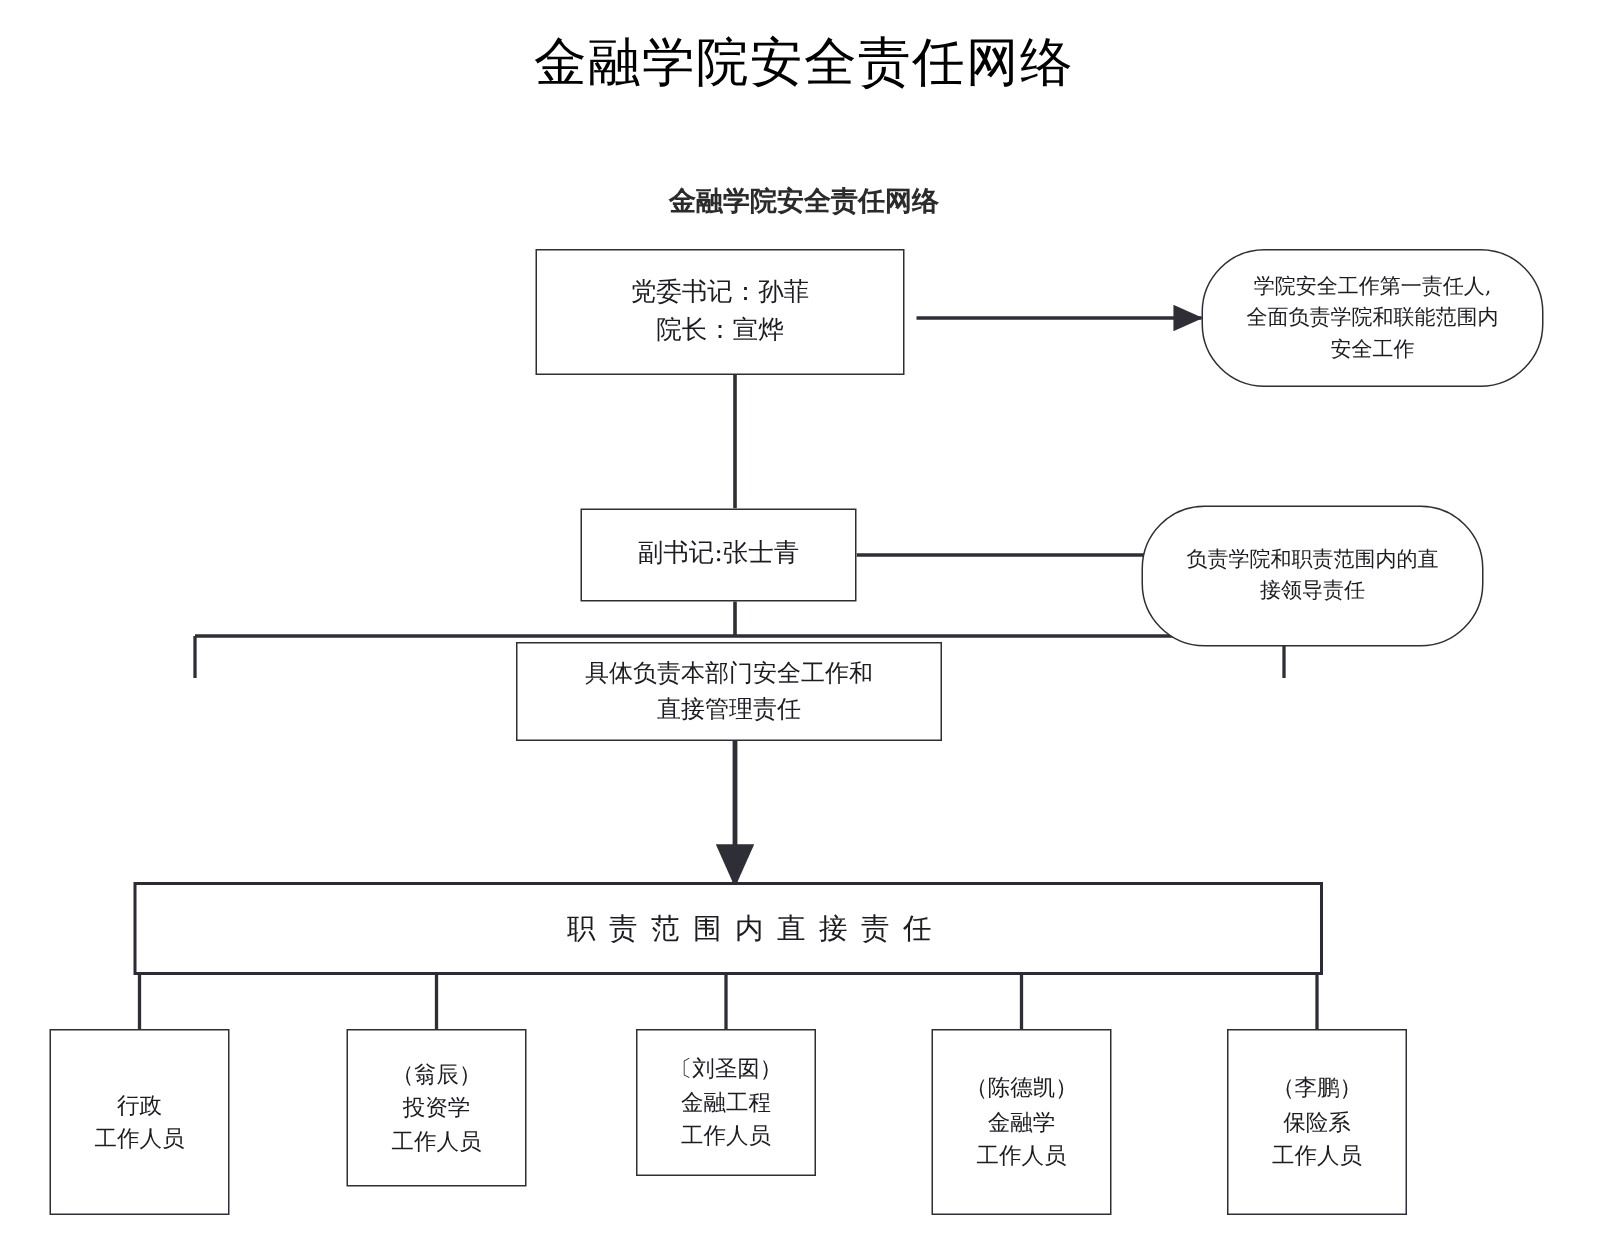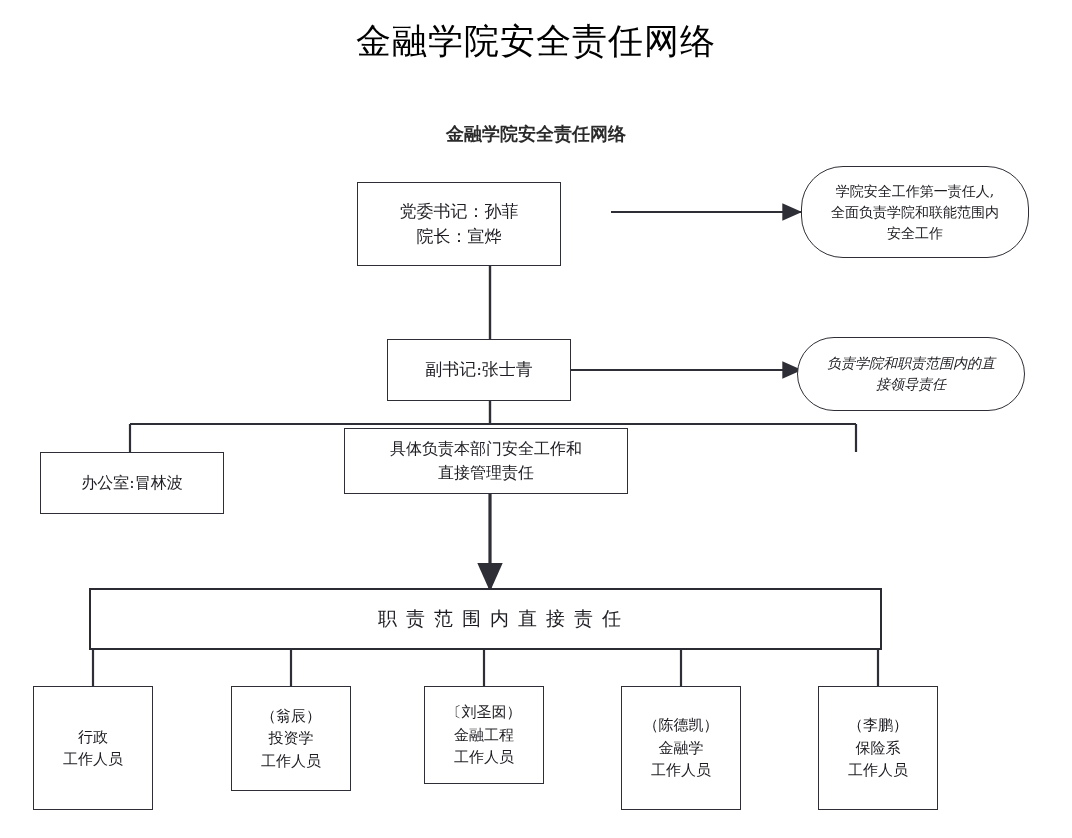--- a/index.html
+++ b/index.html
@@ -118,43 +118,40 @@
 
     <line x1="490" y1="494" x2="490" y2="590" stroke="#2e2e36" stroke-width="3.2" marker-end="url(#arrowhead)"></line>
 
     <line x1="93" y1="650" x2="93" y2="686" stroke="#2e2e36" stroke-width="2.2"></line>
     <line x1="291" y1="650" x2="291" y2="686" stroke="#2e2e36" stroke-width="2.2"></line>
     <line x1="484" y1="650" x2="484" y2="686" stroke="#2e2e36" stroke-width="2.2"></line>
     <line x1="681" y1="650" x2="681" y2="686" stroke="#2e2e36" stroke-width="2.2"></line>
     <line x1="878" y1="650" x2="878" y2="686" stroke="#2e2e36" stroke-width="2.2"></line>
   </svg>
 
-  <div class="node box-rect fs17" style="left:357px; top:182px; width:204px; height:84px;">
+  <div class="node box-rect fs17" style="left:357px; top:166px; width:246px; height:84px;">
     <span class="ln">党委书记：孙菲</span>
     <span class="ln">院长：宣烨</span>
   </div>
 
   <div class="node box-round fs14" style="left:801px; top:166px; width:228px; height:92px;">
     <span class="ln">学院安全工作第一责任人,</span>
     <span class="ln">全面负责学院和联能范围内</span>
     <span class="ln">安全工作</span>
   </div>
 
   <div class="node box-rect fs17" style="left:387px; top:339px; width:184px; height:62px;">
     <span class="ln">副书记:张士青</span>
   </div>
 
-  <div class="node box-round fs14" style="left:797px; top:337px; width:228px; height:74px;font-style:italic;">
+  <div class="node box-round fs14" style="left:761px; top:337px; width:228px; height:94px;">
     <span class="ln">负责学院和职责范围内的直</span>
     <span class="ln">接领导责任</span>
   </div>
 
-  <div class="node box-rect fs16" style="left:40px; top:452px; width:184px; height:62px;">
-    <span class="ln">办公室:冒林波</span>
-  </div>
 
   <div class="node box-rect fs16" style="left:344px; top:428px; width:284px; height:66px;text-align:right;">
     <span class="ln">具体负责本部门安全工作和</span>
     <span class="ln">直接管理责任</span>
   </div>
 
 
   <div class="node box-rect band" style="left:89px; top:588px; width:793px; height:62px;">
     <span class="band-label">职责范围内直接责任</span>
   </div>

